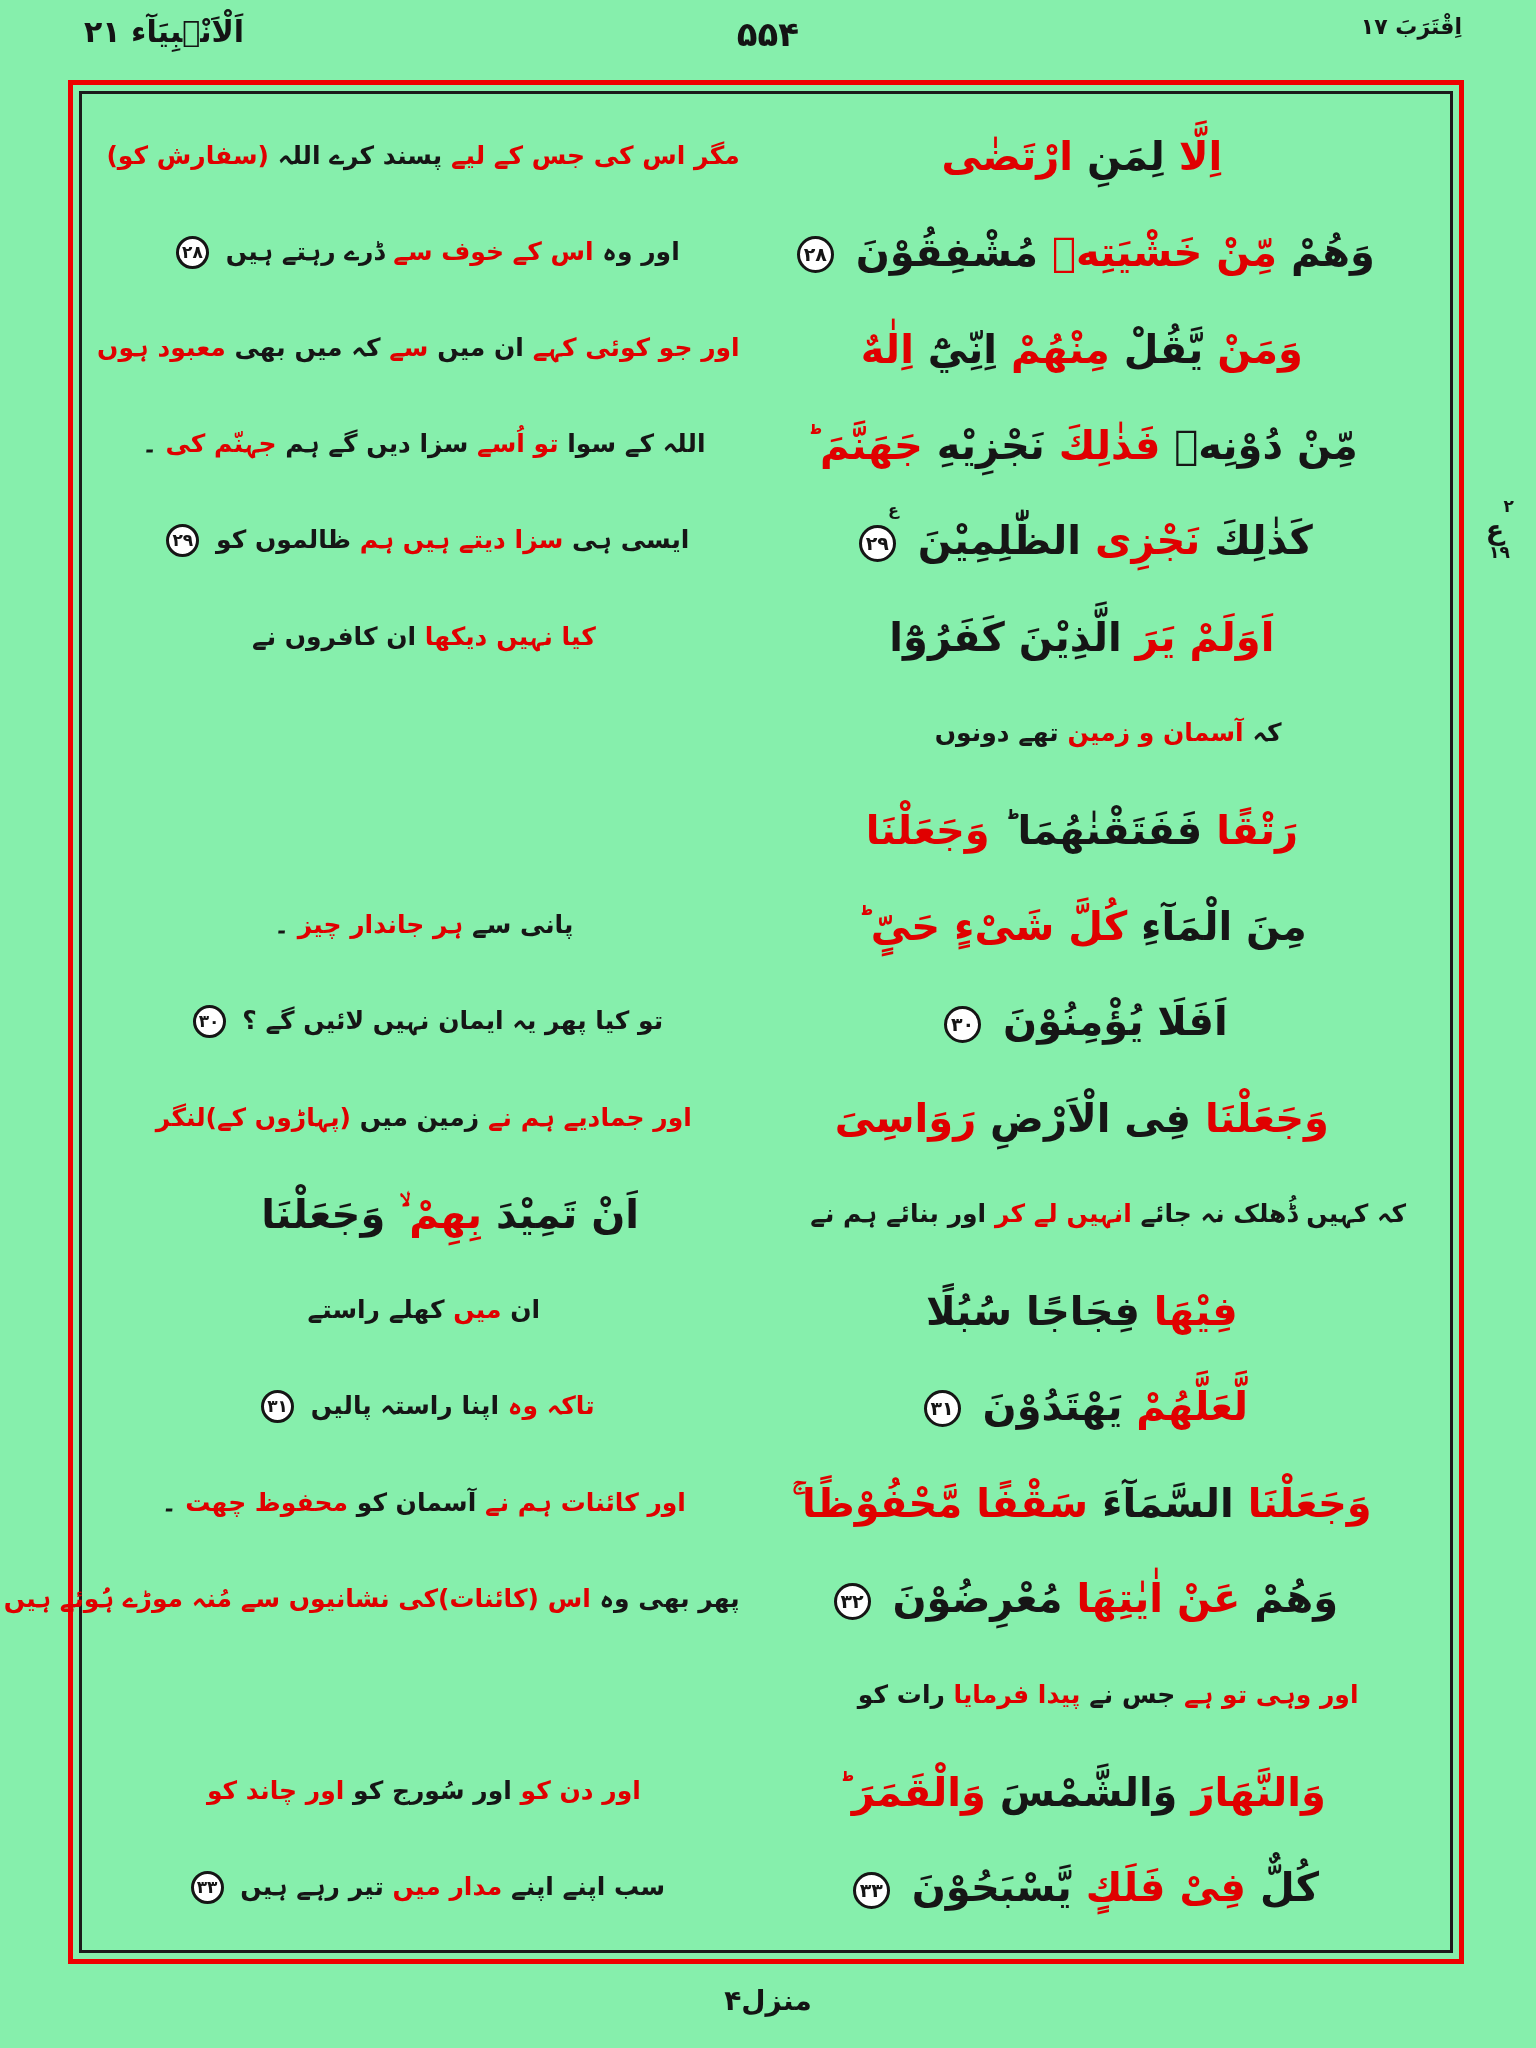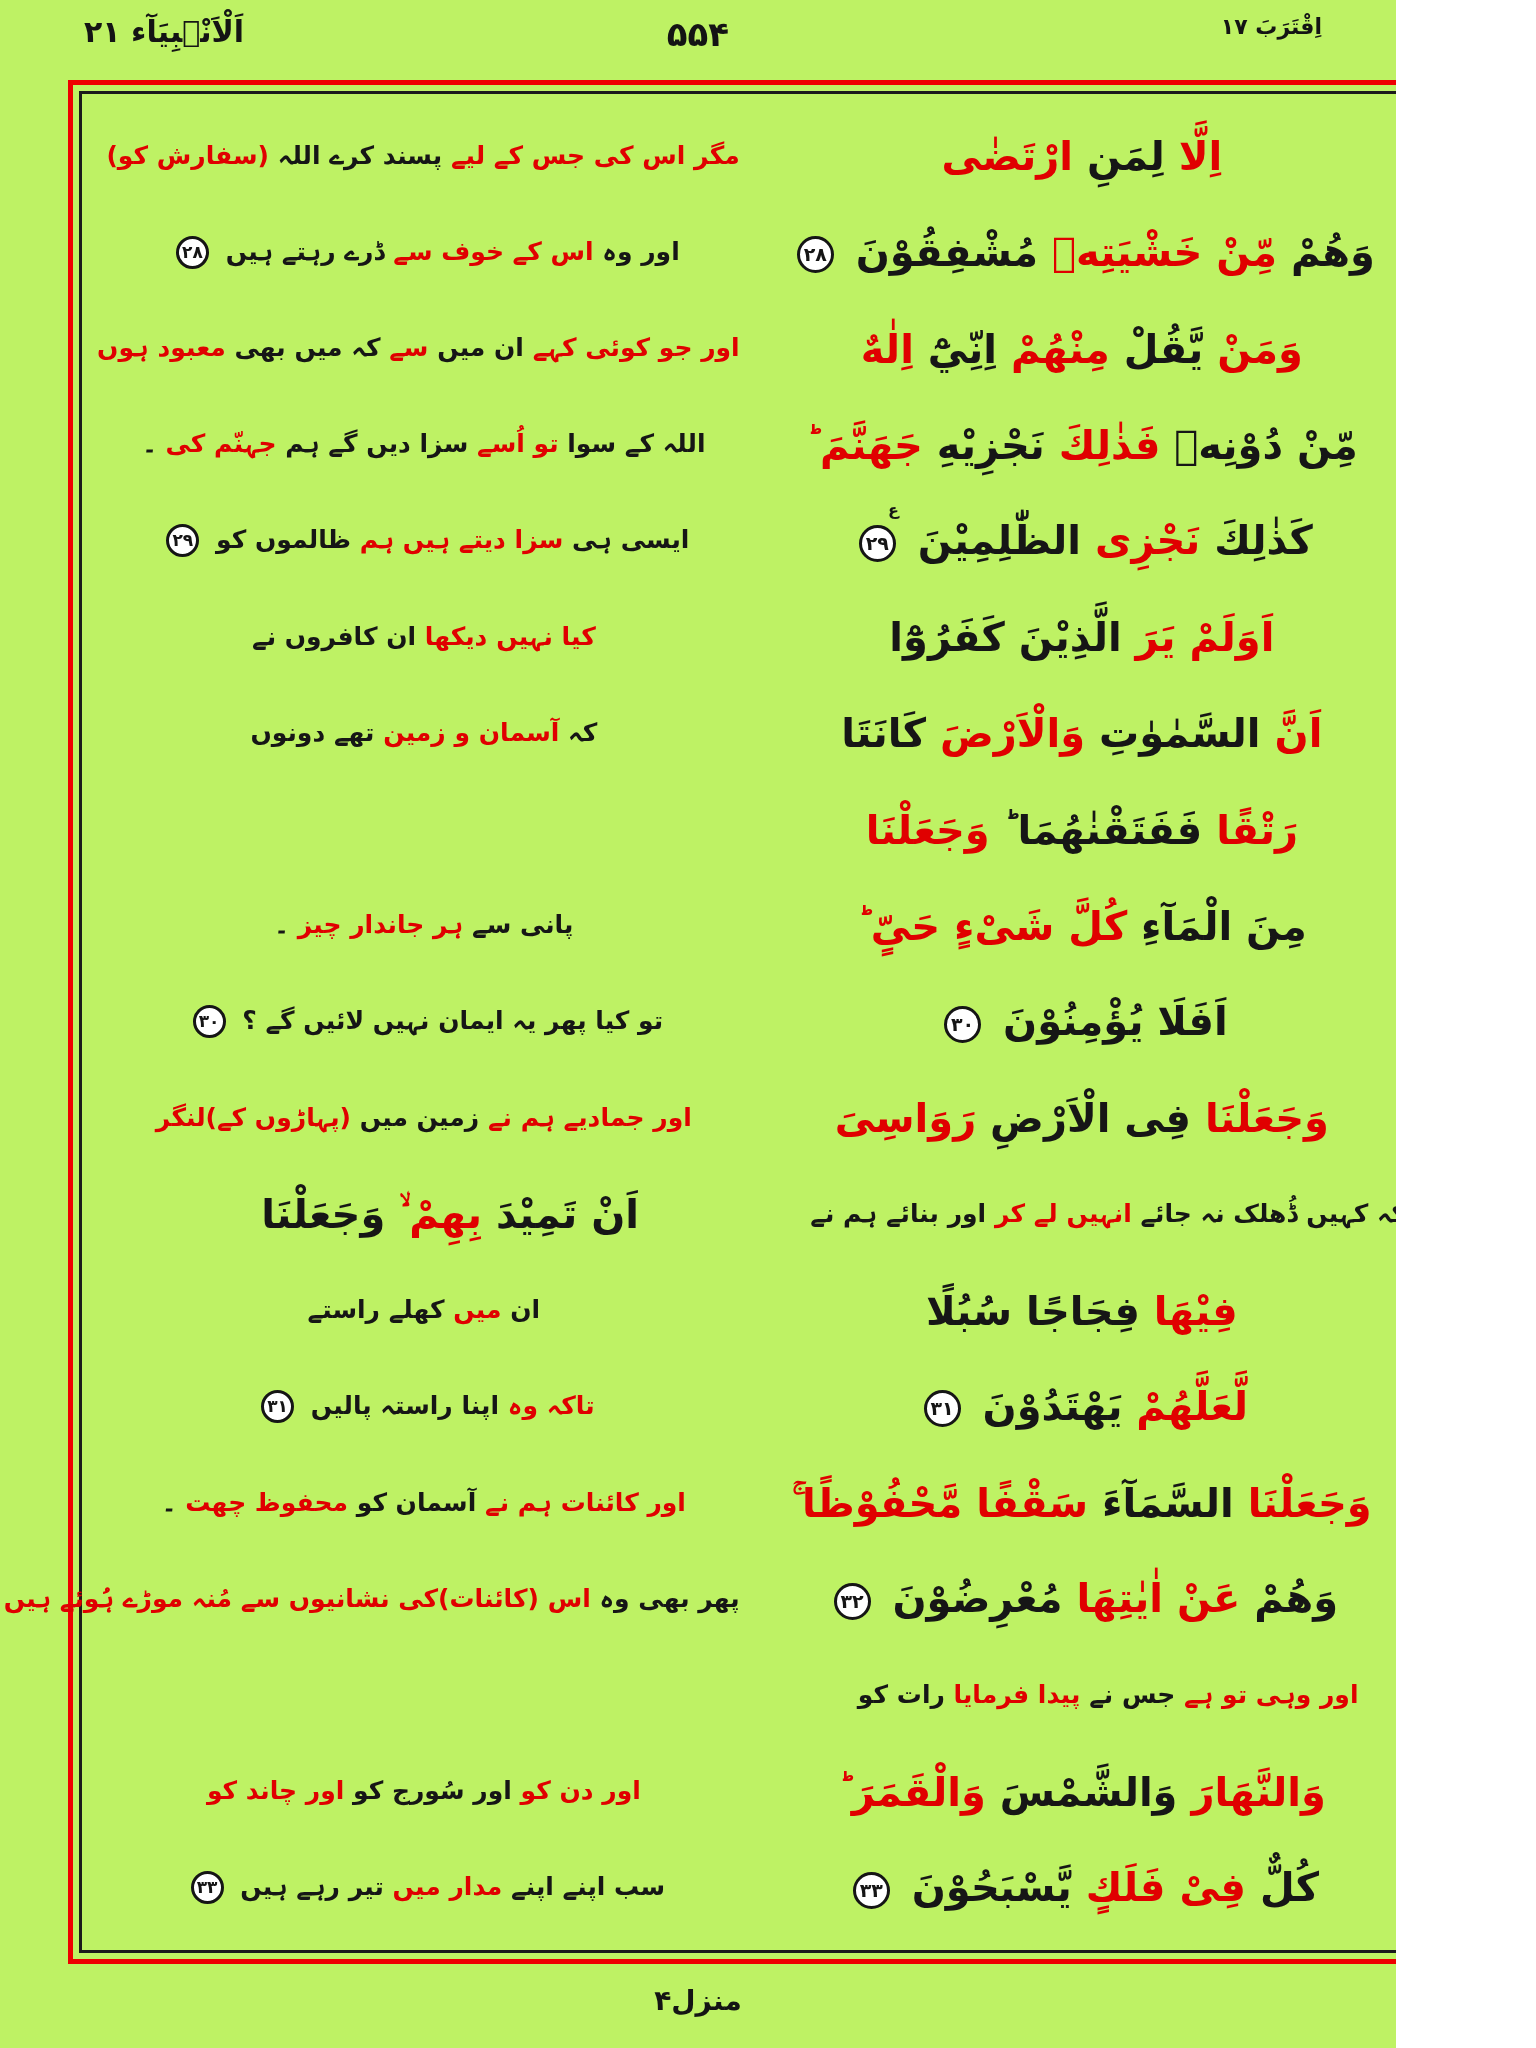--- a/index.html
+++ b/index.html
@@ -1,19 +1,19 @@
 <!DOCTYPE html>
 <html lang="ur"><head>
 <meta charset="utf-8">
 <style>
   html,body{margin:0;padding:0;background:#ffffff;}
   .page{
     position:relative;
-    width:1396px;height:2048px;
-    background:#bef264;
+    width:1536px;height:2048px;
+    background:#86efac;
     font-family:"DejaVu Sans", sans-serif;
     overflow:hidden;
   }
   
   .hdr{position:absolute;top:14px;font-weight:bold;color:#141414;white-space:nowrap;}
   .hdr-left{left:84px;font-size:30px;}
   .hdr-center{left:50%;transform:translateX(-50%);font-size:34px;letter-spacing:2px;}
   .hdr-right{right:74px;font-size:22px;}
   
   .frame{
@@ -96,21 +96,20 @@
           </div>
           <div class="vrow">
             <div class="cell arabic"><span class="seg-black">كَذٰلِكَ</span> <span class="seg-red">نَجْزِی</span> <span class="seg-black">الظّٰلِمِيْنَ</span> <span class="circle">۲۹<span class="ruku-mark">ع</span></span> </div>
             <div class="cell urdu"><span class="seg-black">ایسی ہی</span> <span class="seg-red">سزا دیتے ہیں ہم</span> <span class="seg-black">ظالموں کو</span> <span class="circle">۲۹</span> </div>
           </div>
           <div class="vrow">
             <div class="cell arabic"><span class="seg-red">اَوَلَمْ يَرَ</span> <span class="seg-black">الَّذِيْنَ كَفَرُوْٓا</span> </div>
             <div class="cell urdu"><span class="seg-red">کیا نہیں دیکھا</span> <span class="seg-black">ان کافروں نے</span> </div>
           </div>
           <div class="vrow">
-            <div class="cell arabic"><span class="seg-red">اَنَّ</span> <span class="seg-black">السَّمٰوٰتِ</span> <span class="seg-red">وَالْاَرْضَ</span> <span class="seg-black">كَانَتَا</span> </div>
             <div class="cell urdu"><span class="seg-black">کہ</span> <span class="seg-red">آسمان و زمین</span> <span class="seg-black">تھے دونوں</span> </div>
           </div>
           <div class="vrow">
             <div class="cell arabic"><span class="seg-red">رَتْقًا</span> <span class="seg-black">فَفَتَقْنٰهُمَا ؕ</span> <span class="seg-red">وَجَعَلْنَا</span> </div>
           </div>
           <div class="vrow">
             <div class="cell arabic"><span class="seg-black">مِنَ الْمَآءِ</span> <span class="seg-red">كُلَّ شَیْءٍ حَیٍّ ؕ</span> </div>
             <div class="cell urdu"><span class="seg-black">پانی سے</span> <span class="seg-red">ہر جاندار چیز</span> <span class="seg-black">۔</span> </div>
           </div>
           <div class="vrow">

